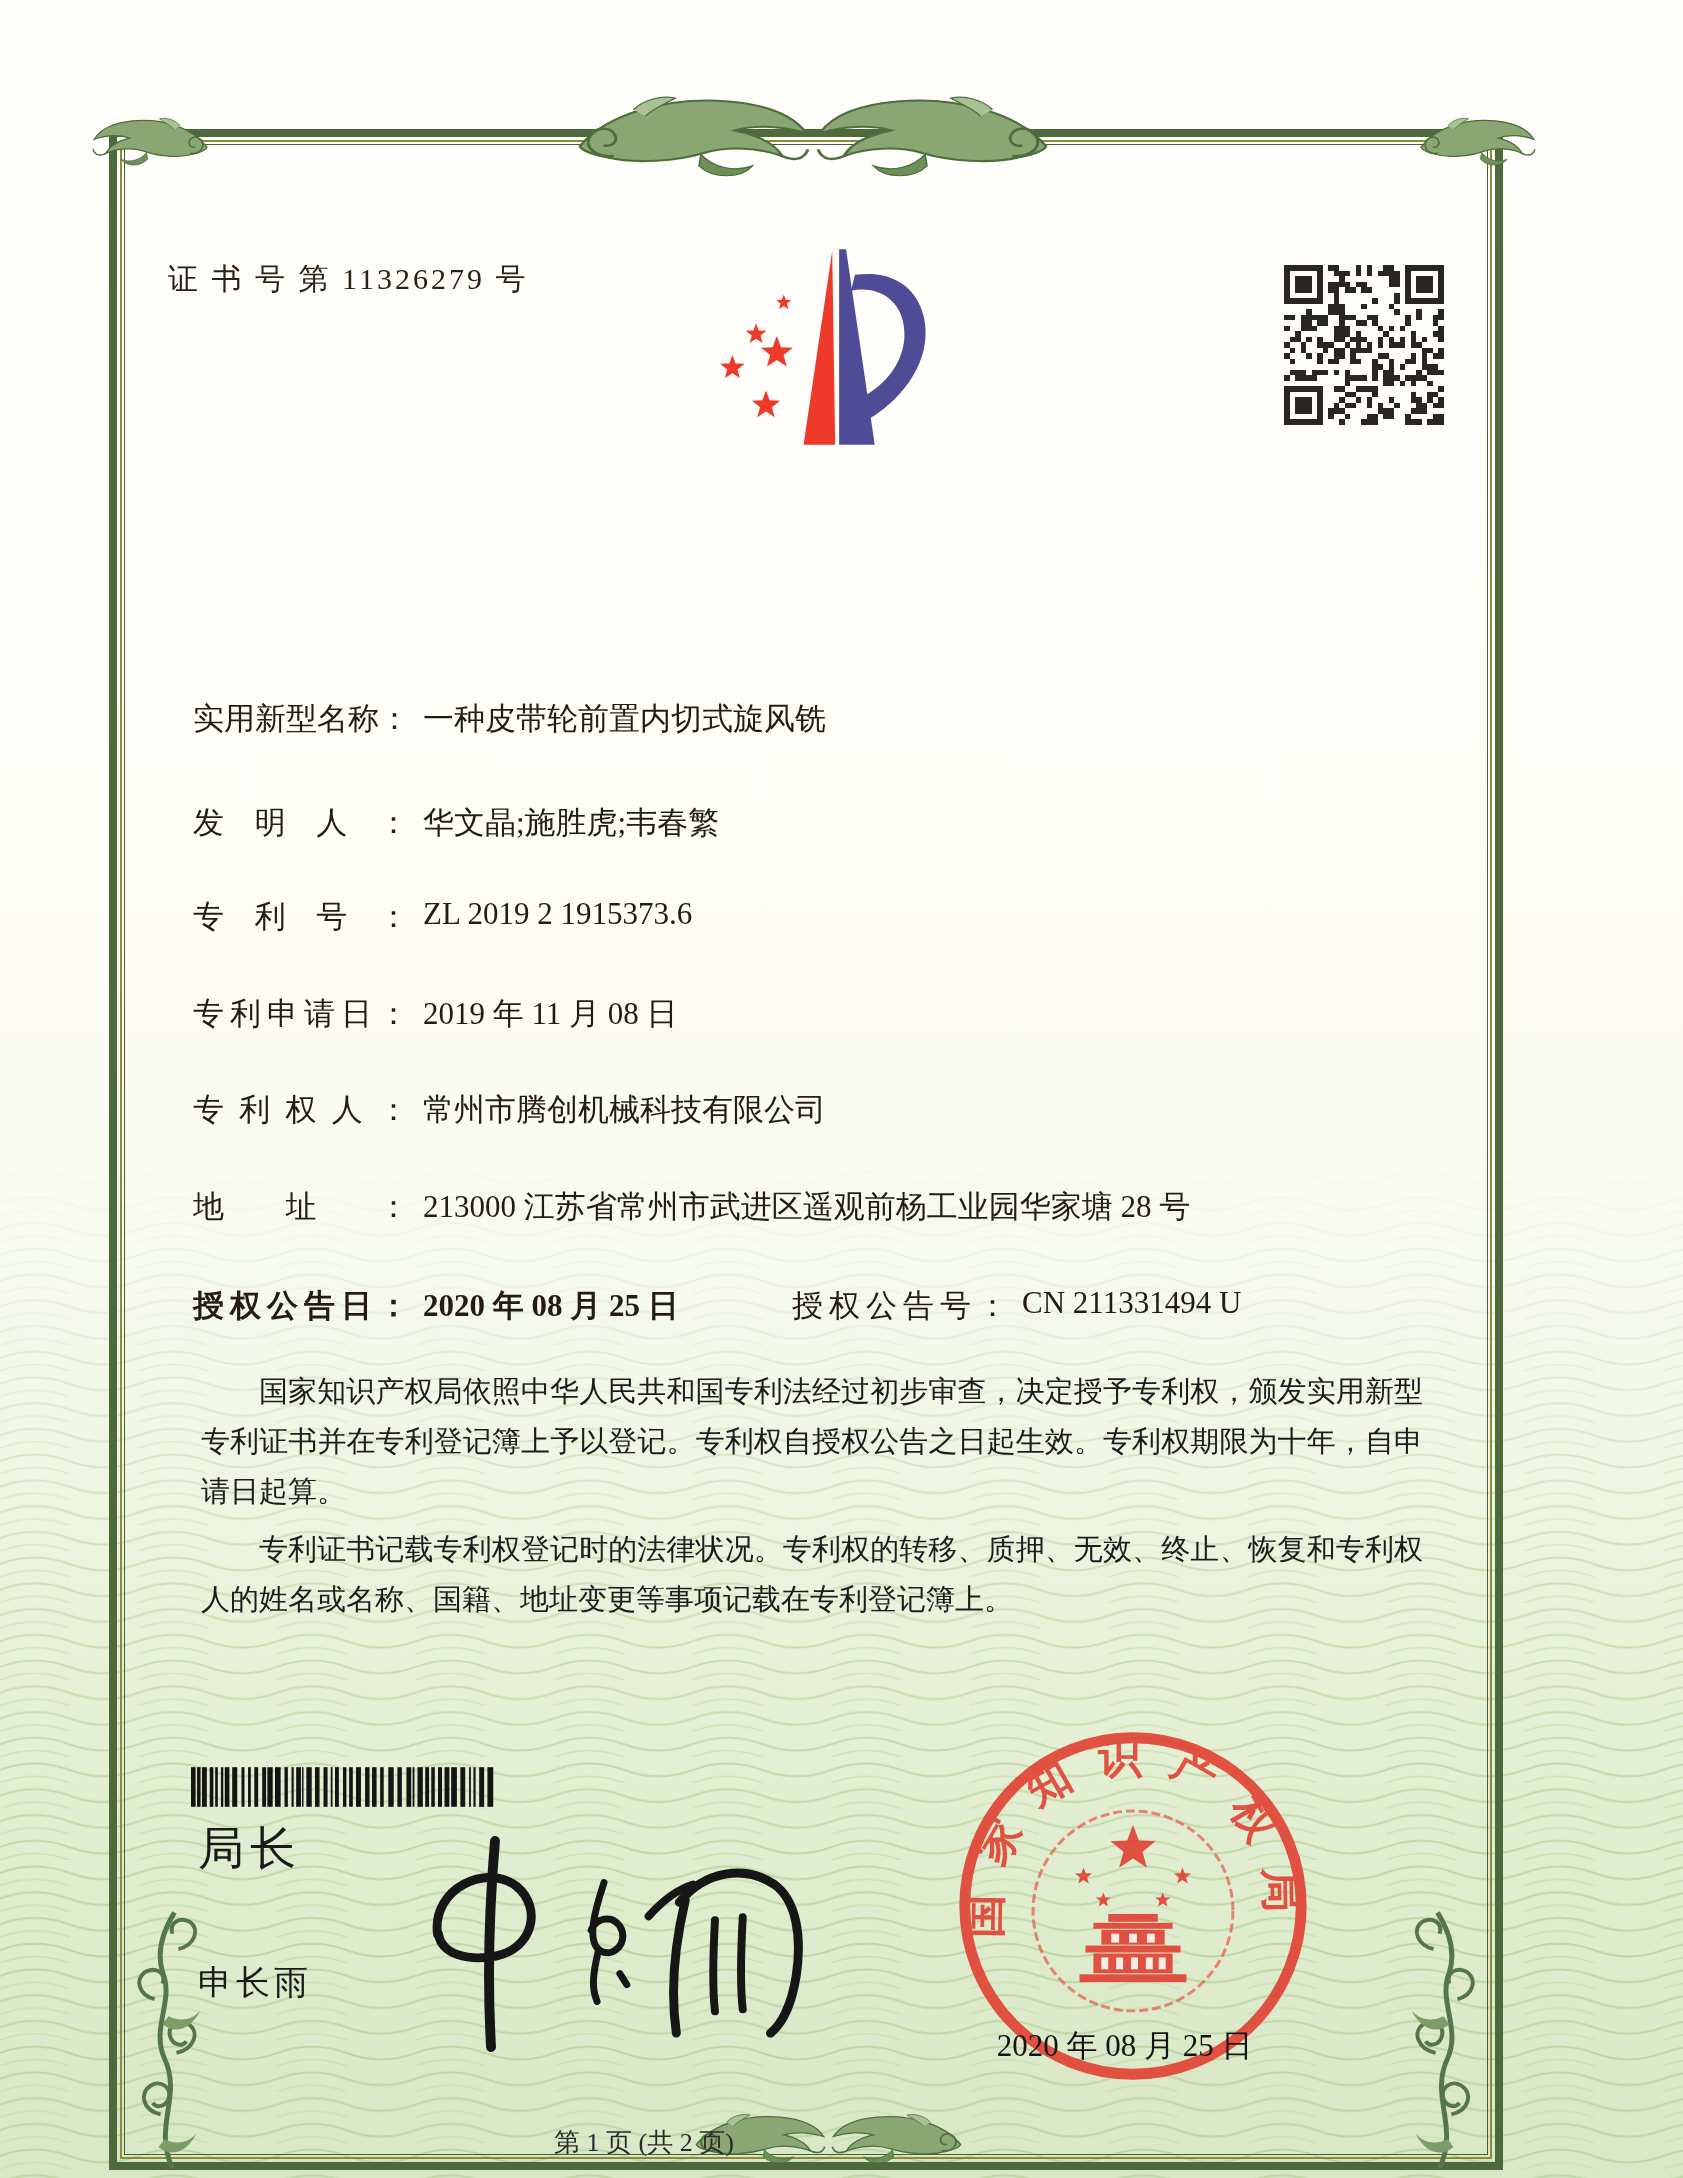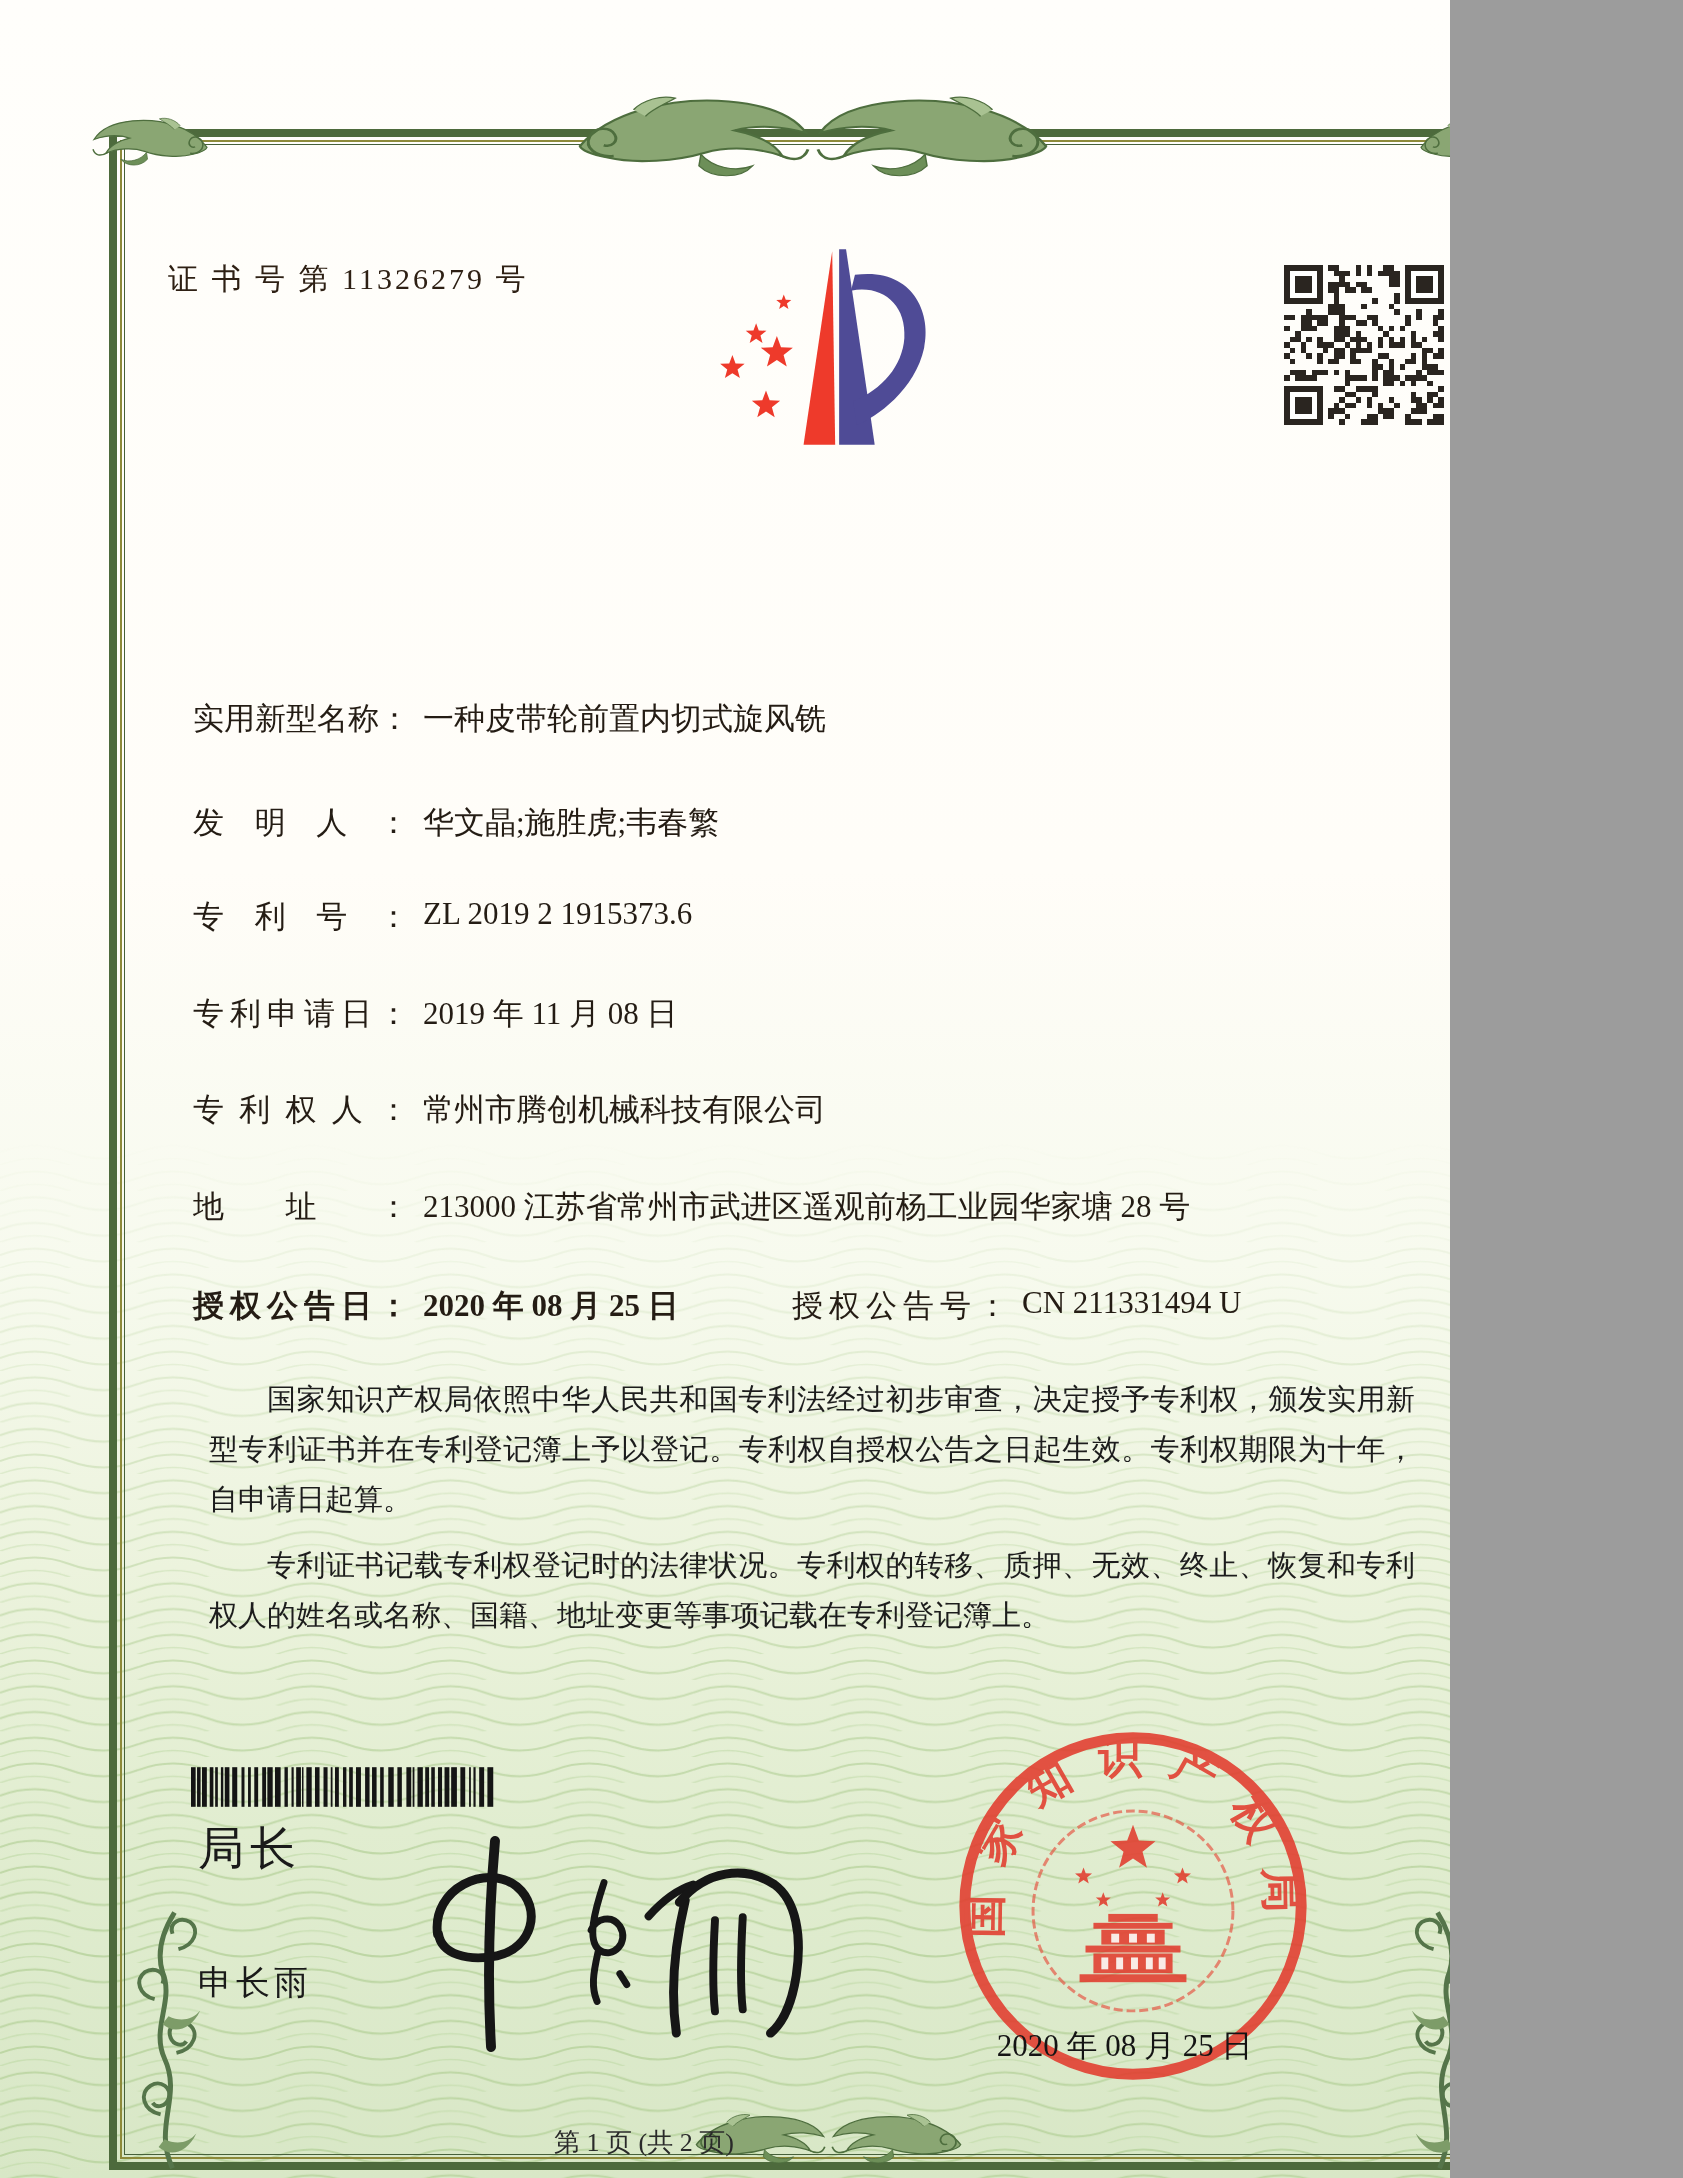--- a/index.html
+++ b/index.html
@@ -1,38 +1,38 @@
 <!DOCTYPE html>
 <html style="--frame-green: #4d6a3c;"><head>
 <meta charset="utf-8">
 <style>
   html,body{margin:0;padding:0;}
   body{background:#9c9c9c;font-family:"Liberation Serif","DejaVu Serif",serif;}
   .page{
-    position:relative;width:1450px;height:2178px;overflow:hidden;
+    position:relative;width:1683px;height:2178px;overflow:hidden;
     background:linear-gradient(180deg,#fffefb 0%,#fffdf8 40%,#f7faee 58%,#ecf3dd 72%,#e1edd0 84%,#d8e7c6 100%);
   }
   .waves{position:absolute;left:0;top:1139px;width:1683px;height:1040px;pointer-events:none;
     -webkit-mask-image:linear-gradient(180deg,transparent 0%,rgba(0,0,0,.55) 35%,#000 75%);
     mask-image:linear-gradient(180deg,transparent 0%,rgba(0,0,0,.55) 35%,#000 75%);}
   .frame{position:absolute;left:109px;top:129px;width:1394px;height:2041px;
     border:8px solid var(--frame-green,#4d6a3c);box-sizing:border-box;}
   .frame-olive{position:absolute;left:3px;top:3px;right:3px;bottom:3px;border:2px solid #8d8a3a;}
   .frame-thin{position:absolute;left:7px;top:7px;right:7px;bottom:7px;border:1px solid #46603a;}
   .abs{position:absolute;}
   .cert-number{left:168px;top:259px;font-size:30px;letter-spacing:3px;color:#2e2014;}
   .title{left:109px;top:507px;width:1394px;text-align:center;font-size:73px;font-weight:bold;
     letter-spacing:14px;color:#111;}
   .field-row{left:193px;font-size:31px;color:#241c14;white-space:nowrap;}
   .field-label{display:inline-block;width:216px;text-align:justify;text-align-last:justify;vertical-align:top;}
   .field-value{margin-left:14px;}
   .grant-no{left:792px;}
   .paragraphs{left:193px;top:1358px;width:1238px;font-size:29px;line-height:50px;
     text-align:justify;color:#1c1c1c;}
-  .paragraphs p{margin:16px;text-indent:2em;}
+  .paragraphs p{margin:8px;text-indent:2em;}
   .director-title{left:198px;top:1818px;font-size:46px;color:#1a1a1a;letter-spacing:6px;}
   .director-name{left:198px;top:1960px;font-size:34px;color:#1a1a1a;letter-spacing:4px;}
   .seal-wrap{left:945px;top:1718px;width:376px;height:376px;opacity:.88;}
   .seal-date{left:956px;top:2025px;width:337px;text-align:center;font-size:31px;color:#141414;z-index:5;}
   .footer{left:554px;top:2125px;width:396px;font-size:26px;color:#2a2a2a;}
   .orn{pointer-events:none;}
 </style>
 </head>
 <body>
 

